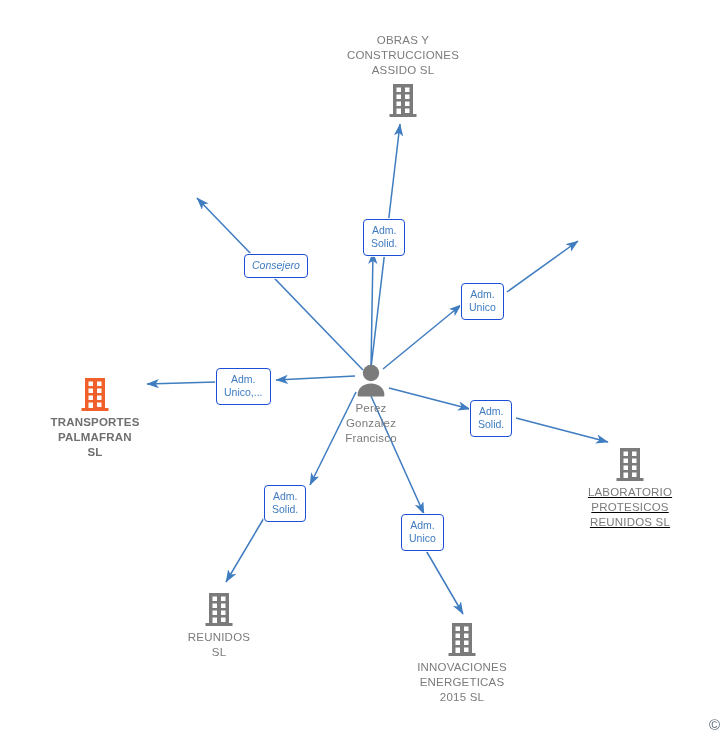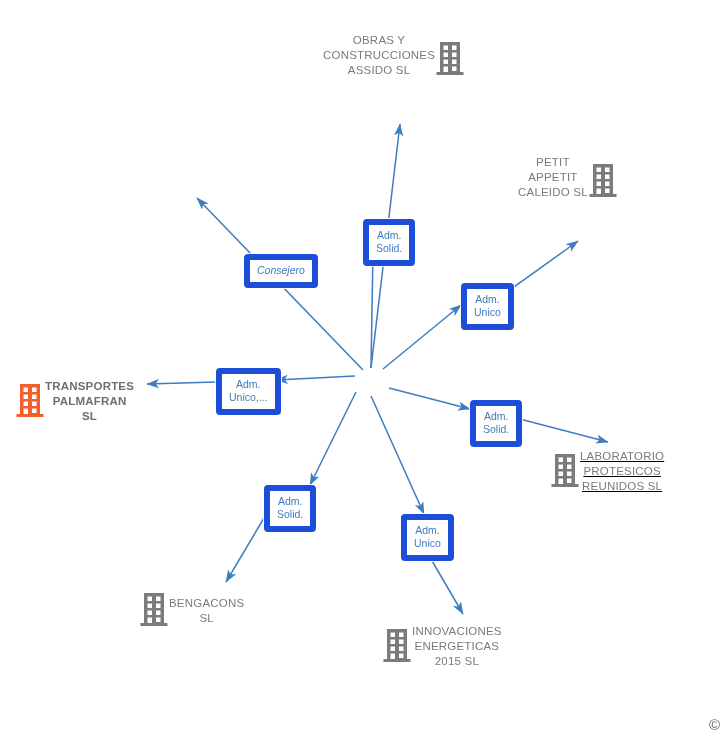--- a/index.html
+++ b/index.html
@@ -21,24 +21,25 @@
     position: absolute;
     left: 0;
     top: 0;
     width: 728px;
     height: 740px;
     pointer-events: none;
   }
   .node {
     position: absolute;
     display: flex;
-    flex-direction: row;
+    flex-direction: column;
     align-items: center;
     width: 160px;
     margin-left: -80px;
+    justify-content: flex-end;
   }
   .node-label {
     font-size: 11.5px;
     line-height: 15px;
     color: #7b7b7b;
     text-align: center;
     letter-spacing: 0.2px;
     white-space: pre-line;
   }
   .node-label.accent {
@@ -48,21 +49,21 @@
   .node.label-top .node-label { order: 0; margin-bottom: 4px; }
   .node.label-top .node-icon  { order: 1; }
   .node.label-bottom .node-icon { order: 0; }
   .node.label-bottom .node-label { order: 1; margin-top: 3px; }
   .node-icon { line-height: 0; }
 
   .edge-label {
     position: absolute;
     box-sizing: border-box;
     background: #ffffff;
-    border: 6px solid #1d4ed8;
+    border: 1px solid #1d4ed8;
     border-radius: 4px;
     color: #3f7cc0;
     font-size: 10.5px;
     line-height: 13px;
     text-align: center;
     padding: 4px 7px 5px 7px;
     white-space: pre-line;
     box-shadow: 0 0 0 1px rgba(255,255,255,0.9);
   }
 
@@ -112,20 +113,31 @@
       <path d="M216,382 L147,384"></path>
       <path d="M389,388 L470,409"></path>
       <path d="M516,418 L608,442"></path>
       <path d="M356,392 L310,485"></path>
       <path d="M264,518 L226,582"></path>
       <path d="M371,396 L424,514"></path>
       <path d="M424,547 L463,614"></path>
     </g>
   </svg>
 
+  <div class="node label-bottom" id="center-node" style="left:371px; top:364px;">
+    <span class="node-icon">
+      <svg width="40" height="34" viewBox="0 0 40 34" xmlns="http://www.w3.org/2000/svg">
+        <circle cx="20" cy="9" r="8.2" fill="#7b7b7b"></circle>
+        <path d="M20 19.5c-8 0-13.4 5-13.4 11.4 0 1 .5 1.6 1.4 1.6h24c.9 0 1.4-.6 1.4-1.6C33.4 24.5 28 19.5 20 19.5z" fill="#7b7b7b"></path>
+      </svg>
+    </span>
+    <span class="node-label">Perez
+Gonzalez
+Francisco</span>
+  </div>
 
   <div class="node label-top" style="left:403px; top:33px;">
     <span class="node-label">OBRAS Y
 CONSTRUCCIONES
 ASSIDO  SL</span>
     <span class="node-icon">
       <svg width="30" height="36" viewBox="0 0 30 36" xmlns="http://www.w3.org/2000/svg">
         <rect x="5" y="2" width="20" height="30" fill="#7b7b7b"></rect>
         <rect x="1.5" y="32" width="27" height="3" fill="#7b7b7b"></rect>
         <g fill="#ffffff">
@@ -136,41 +148,20 @@
           <rect x="8.5" y="19.5" width="4.5" height="4.5"></rect>
           <rect x="17" y="19.5" width="4.5" height="4.5"></rect>
           <rect x="8.5" y="26.5" width="4.5" height="5.5"></rect>
           <rect x="17" y="26.5" width="4.5" height="4.5"></rect>
         </g>
       </svg>
     </span>
   </div>
 
 
-  <div class="node label-top" style="left:598px; top:155px;">
-    <span class="node-label">PETIT
-APPETIT
-CALEIDO  SL</span>
-    <span class="node-icon">
-      <svg width="30" height="36" viewBox="0 0 30 36" xmlns="http://www.w3.org/2000/svg">
-        <rect x="5" y="2" width="20" height="30" fill="#7b7b7b"></rect>
-        <rect x="1.5" y="32" width="27" height="3" fill="#7b7b7b"></rect>
-        <g fill="#ffffff">
-          <rect x="8.5" y="5.5" width="4.5" height="4.5"></rect>
-          <rect x="17" y="5.5" width="4.5" height="4.5"></rect>
-          <rect x="8.5" y="12.5" width="4.5" height="4.5"></rect>
-          <rect x="17" y="12.5" width="4.5" height="4.5"></rect>
-          <rect x="8.5" y="19.5" width="4.5" height="4.5"></rect>
-          <rect x="17" y="19.5" width="4.5" height="4.5"></rect>
-          <rect x="8.5" y="26.5" width="4.5" height="5.5"></rect>
-          <rect x="17" y="26.5" width="4.5" height="4.5"></rect>
-        </g>
-      </svg>
-    </span>
-  </div>
 
   <div class="node label-bottom" style="left:95px; top:376px;">
     <span class="node-icon">
       <svg width="30" height="36" viewBox="0 0 30 36" xmlns="http://www.w3.org/2000/svg">
         <rect x="5" y="2" width="20" height="30" fill="#f1602a"></rect>
         <rect x="1.5" y="32" width="27" height="3" fill="#f1602a"></rect>
         <g fill="#ffffff">
           <rect x="8.5" y="5.5" width="4.5" height="4.5"></rect>
           <rect x="17" y="5.5" width="4.5" height="4.5"></rect>
           <rect x="8.5" y="12.5" width="4.5" height="4.5"></rect>
@@ -219,21 +210,21 @@
           <rect x="17" y="5.5" width="4.5" height="4.5"></rect>
           <rect x="8.5" y="12.5" width="4.5" height="4.5"></rect>
           <rect x="17" y="12.5" width="4.5" height="4.5"></rect>
           <rect x="8.5" y="19.5" width="4.5" height="4.5"></rect>
           <rect x="17" y="19.5" width="4.5" height="4.5"></rect>
           <rect x="8.5" y="26.5" width="4.5" height="5.5"></rect>
           <rect x="17" y="26.5" width="4.5" height="4.5"></rect>
         </g>
       </svg>
     </span>
-    <span class="node-label">BENGACONS
+    <span class="node-label">REUNIDOS
 SL</span>
   </div>
 
   <div class="node label-bottom" style="left:462px; top:621px;">
     <span class="node-icon">
       <svg width="30" height="36" viewBox="0 0 30 36" xmlns="http://www.w3.org/2000/svg">
         <rect x="5" y="2" width="20" height="30" fill="#7b7b7b"></rect>
         <rect x="1.5" y="32" width="27" height="3" fill="#7b7b7b"></rect>
         <g fill="#ffffff">
           <rect x="8.5" y="5.5" width="4.5" height="4.5"></rect>

